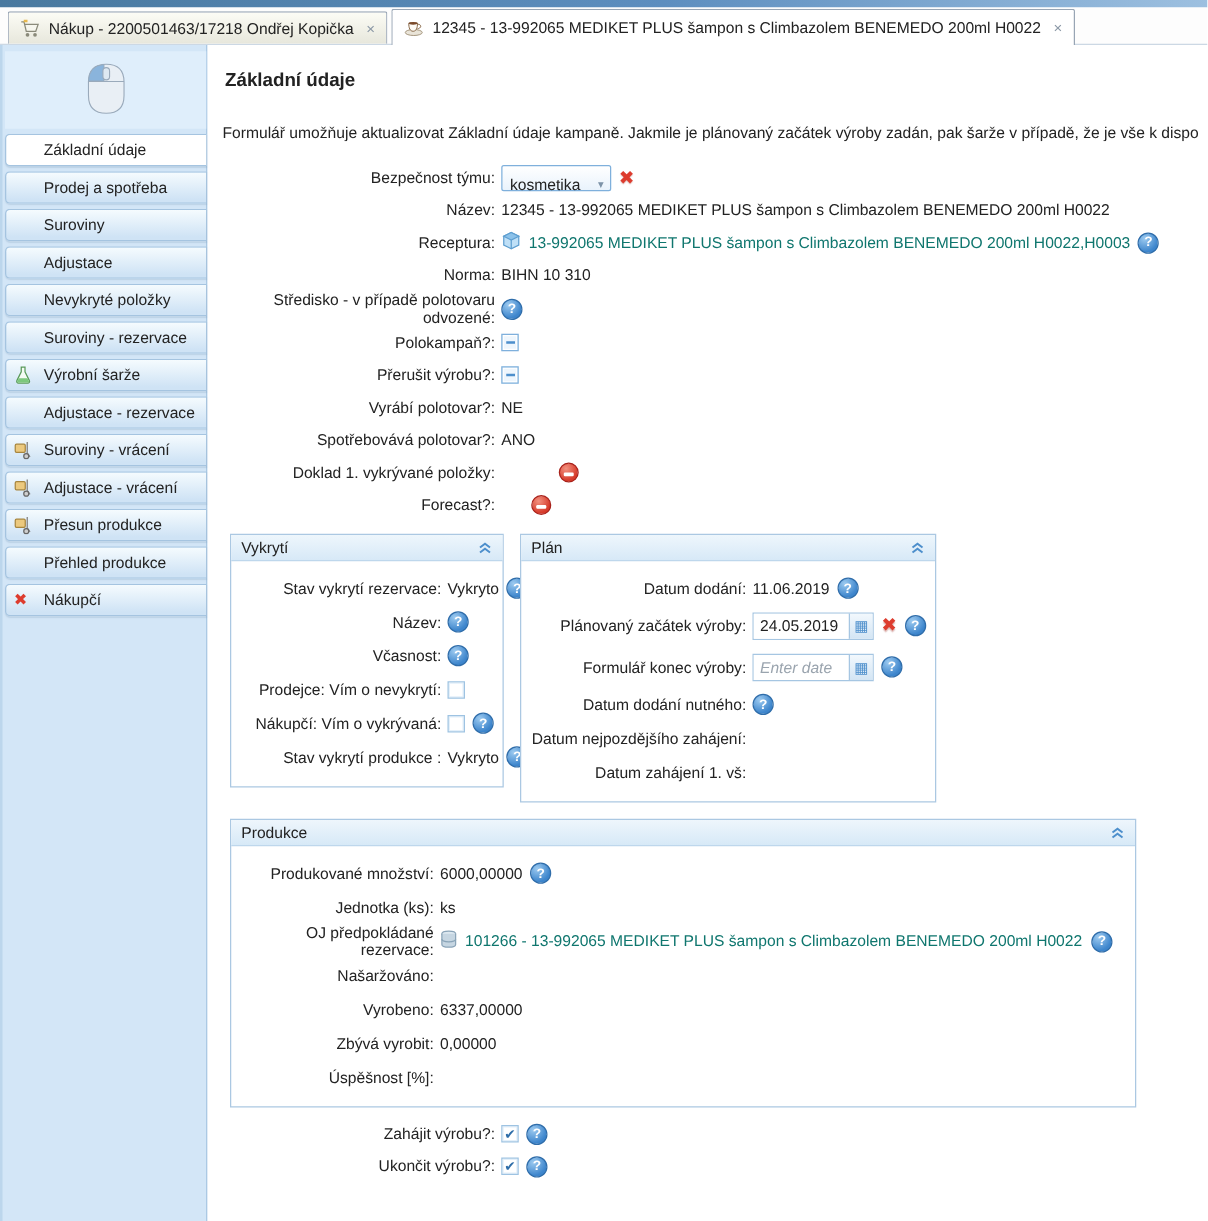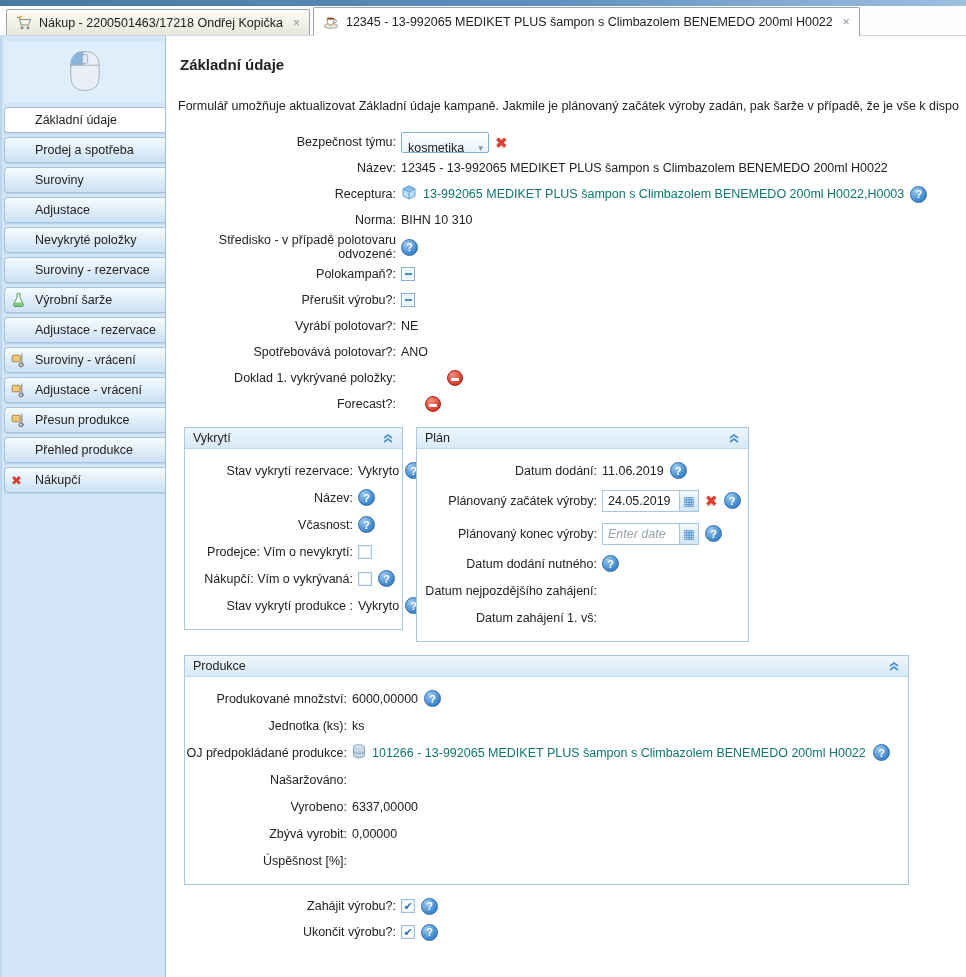--- a/index.html
+++ b/index.html
@@ -374,21 +374,21 @@
               <span class="pval">
                 <span class="datewrap">
                     <input class="datefield" value="24.05.2019" style="">
                     <span class="calbtn"></span>
                   </span>
                 <span class="redx"></span>
                 <span class="qicon"></span>
               </span>
               </div>
             <div class="prow daterow">
-                <span class="plabel">Plánovaný konec výroby:</span>
+                <span class="plabel">Formulář konec výroby:</span>
               <span class="pval">
                 <span class="datewrap">
                     <input class="datefield" placeholder="Enter date" style="">
                     <span class="calbtn"></span>
                   </span>
                 <span class="qicon"></span>
               </span>
               </div>
             <div class="prow">
                 <span class="plabel">Datum dodání nutného:</span>
@@ -423,21 +423,21 @@
                 <span class="qicon"></span>
               </span>
             </div>
           <div class="prow">
               <span class="plabel">Jednotka (ks):</span>
             <span class="pval">
                 <span>ks</span>
               </span>
             </div>
           <div class="prow">
-              <span class="plabel">OJ předpokládané produkce:</span>
+              <span class="plabel">OJ předpokládané rezervace:</span>
             <span class="pval" style="flex:1;">
               <span>
                 <svg width="14" height="15" viewBox="0 0 14 15">
                     <ellipse cx="7" cy="3" rx="5.5" ry="2.2" fill="#dde8f0" stroke="#8aa4b8"></ellipse>
                     <path d="M1.5 3v8.5c0 1.2 2.5 2.2 5.5 2.2s5.5-1 5.5-2.2V3" fill="#c6d6e2" stroke="#8aa4b8"></path>
                     <path d="M1.5 7.2c0 1.2 2.5 2.2 5.5 2.2s5.5-1 5.5-2.2" fill="none" stroke="#8aa4b8"></path>
                   </svg>
               </span>
               <a class="link">101266 - 13-992065 MEDIKET PLUS šampon  s Climbazolem BENEMEDO 200ml H0022</a>
               <span class="qicon oj-q"></span>

